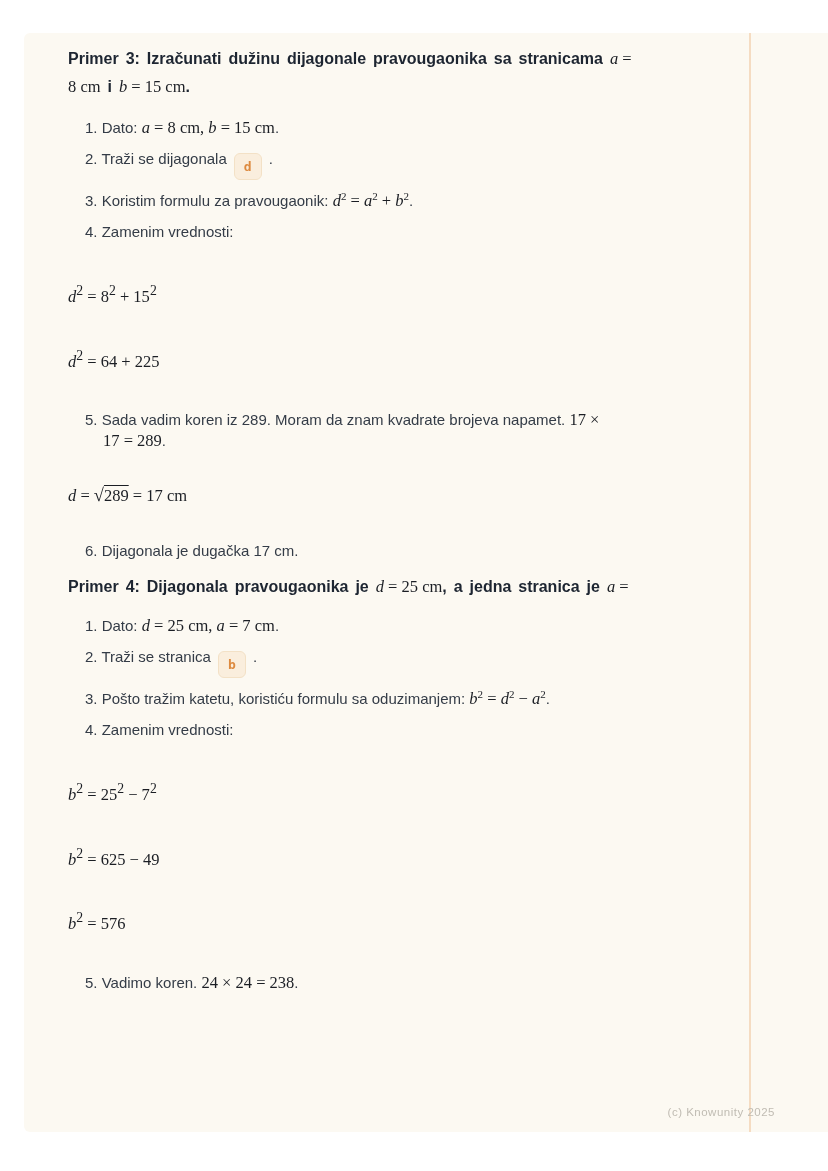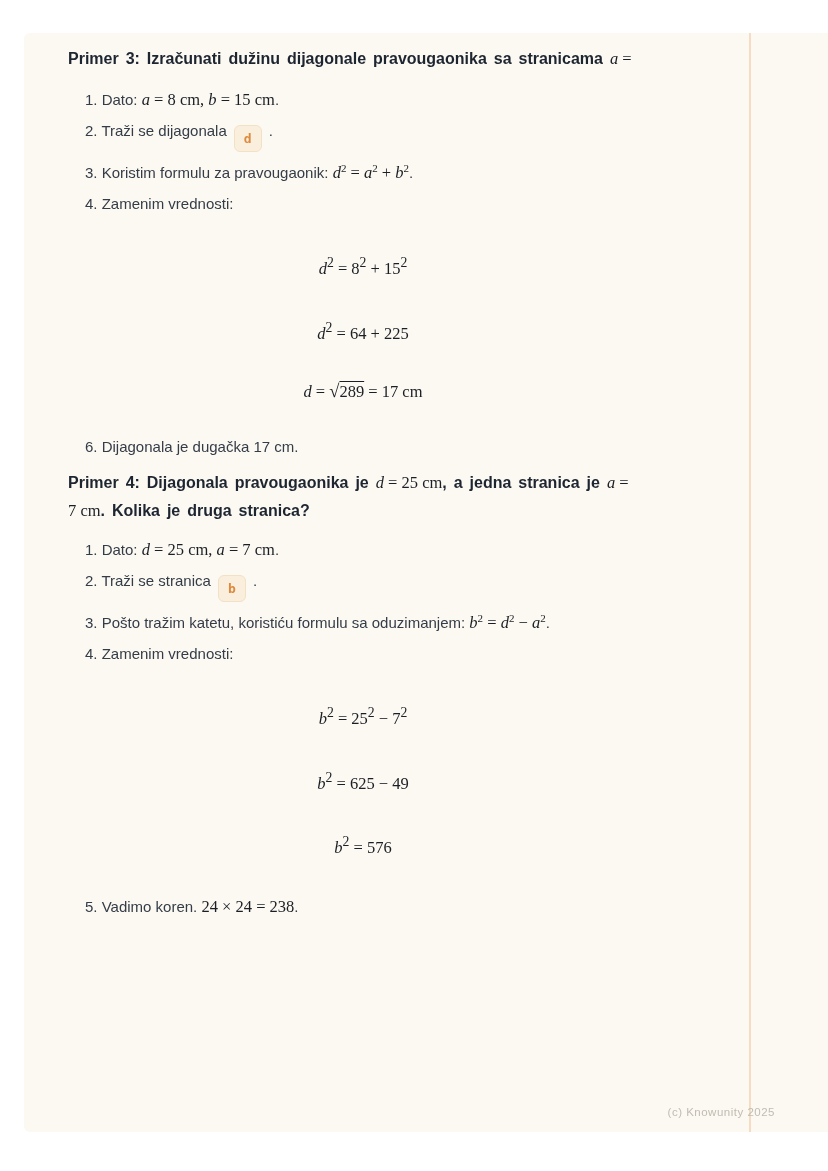--- a/index.html
+++ b/index.html
@@ -30,21 +30,21 @@
   .rad{text-decoration:overline;}
   
   .steps{margin-top:16px;}
   .steps2{margin-top:14px;}
   .item{
     font-size:15px;line-height:21px;margin:10px 0 0 17px;
     padding-left:18px;text-indent:-18px;
   }
   
   .eq{
-    width:590px;text-align:center;margin:38px 0;
+    width:590px;margin:38px 0;
     font-family:"Liberation Serif",serif;font-size:16.5px;color:#1b1e24;
     line-height:21px;
   }
   .eq-sq{margin:34px 0;font-family:Liberation Serif, serif;}
   
   .chip{
     display:inline-block;min-width:26px;height:25px;line-height:25px;
     text-align:center;background:#faeedd;border:1px solid #f3e1c6;
     border-radius:6px;color:#dd8a3f;
     font-family:"DejaVu Sans Mono",monospace;font-size:13px;font-weight:bold;
@@ -58,40 +58,41 @@
 </head>
 <body>
 
 <div class="panel">
   <div class="accent"></div>
 
   <div class="content">
 
     <div class="h">
       <div class="hl"><span>Primer 3: Izračunati dužinu dijagonale pravougaonika sa stranicama </span><span class="m hm"><i>a</i> =</span></div>
+      <div class="hl"><span class="m hm">8 cm</span><span> i </span><span class="m hm"><i>b</i> = 15 cm</span><span>.</span></div>
     </div>
 
     <div class="steps">
       <div class="item"><span>1. Dato: </span><span class="m"><i>a</i> = 8 cm, <i>b</i> = 15 cm</span><span>.</span></div>
       <div class="item"><span>2. Traži se dijagonala</span><span class="chip">d</span><span>.</span></div>
       <div class="item"><span>3. Koristim formulu za pravougaonik: </span><span class="m"><i>d</i><sup>2</sup> = <i>a</i><sup>2</sup> + <i>b</i><sup>2</sup></span><span>.</span></div>
       <div class="item"><span>4. Zamenim vrednosti:</span></div>
     </div>
 
     <div class="eq"><i>d</i><sup>2</sup> = 8<sup>2</sup> + 15<sup>2</sup></div>
     <div class="eq"><i>d</i><sup>2</sup> = 64 + 225</div>
 
+    <div class="item"><span>5. Sada vadim koren iz 289. Moram da znam kvadrate brojeva napamet. </span><span class="m">17 ×</span><br><span class="m">17 = 289</span><span>.</span></div>
 
     <div class="eq eq-sq"><i>d</i> = <span class="rt">√</span><span class="rad">289</span> = 17 cm</div>
 
     <div class="item"><span>6. Dijagonala je dugačka 17 cm.</span></div>
 
     <div class="h h4">
       <div class="hl"><span>Primer 4: Dijagonala pravougaonika je </span><span class="m hm"><i>d</i> = 25 cm</span><span>, a jedna stranica je </span><span class="m hm"><i>a</i> =</span></div>
-      <div class="hl"><span class="m hm">7 cm</span><span>. Kolika je druga stranica?</span></div>
     </div>
 
     <div class="steps steps2">
       <div class="item"><span>1. Dato: </span><span class="m"><i>d</i> = 25 cm, <i>a</i> = 7 cm</span><span>.</span></div>
       <div class="item"><span>2. Traži se stranica</span><span class="chip">b</span><span>.</span></div>
       <div class="item"><span>3. Pošto tražim katetu, koristiću formulu sa oduzimanjem: </span><span class="m"><i>b</i><sup>2</sup> = <i>d</i><sup>2</sup> − <i>a</i><sup>2</sup></span><span>.</span></div>
       <div class="item"><span>4. Zamenim vrednosti:</span></div>
     </div>
 
     <div class="eq"><i>b</i><sup>2</sup> = 25<sup>2</sup> − 7<sup>2</sup></div>

